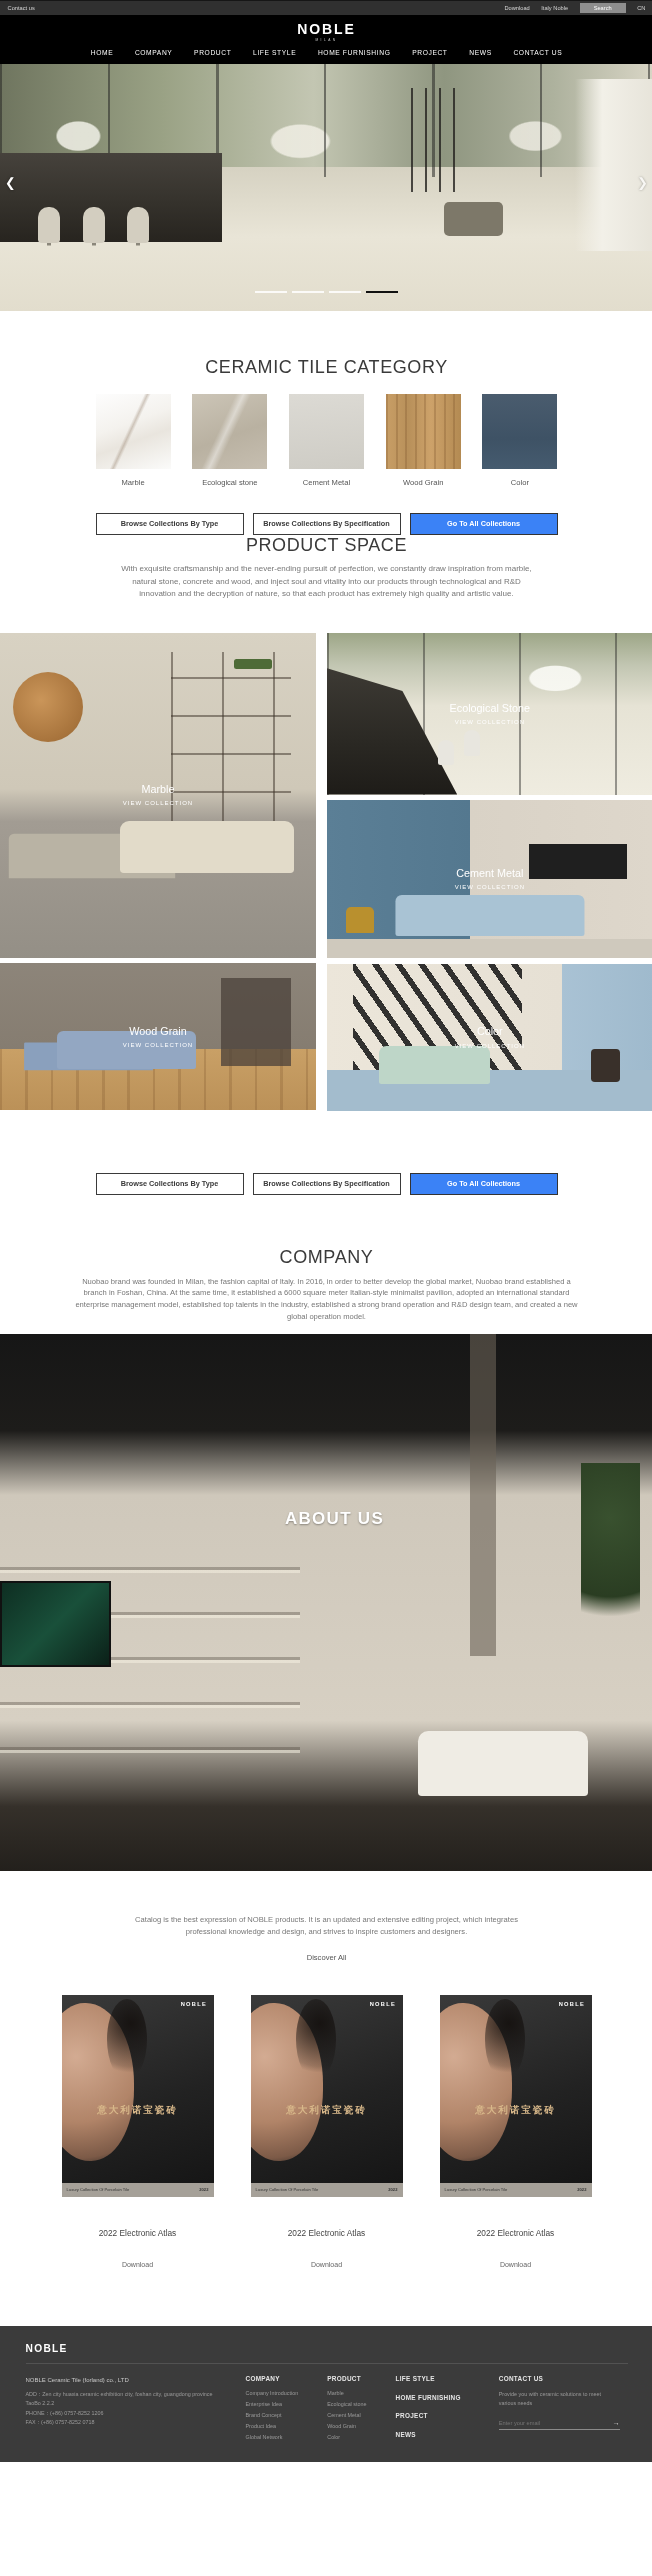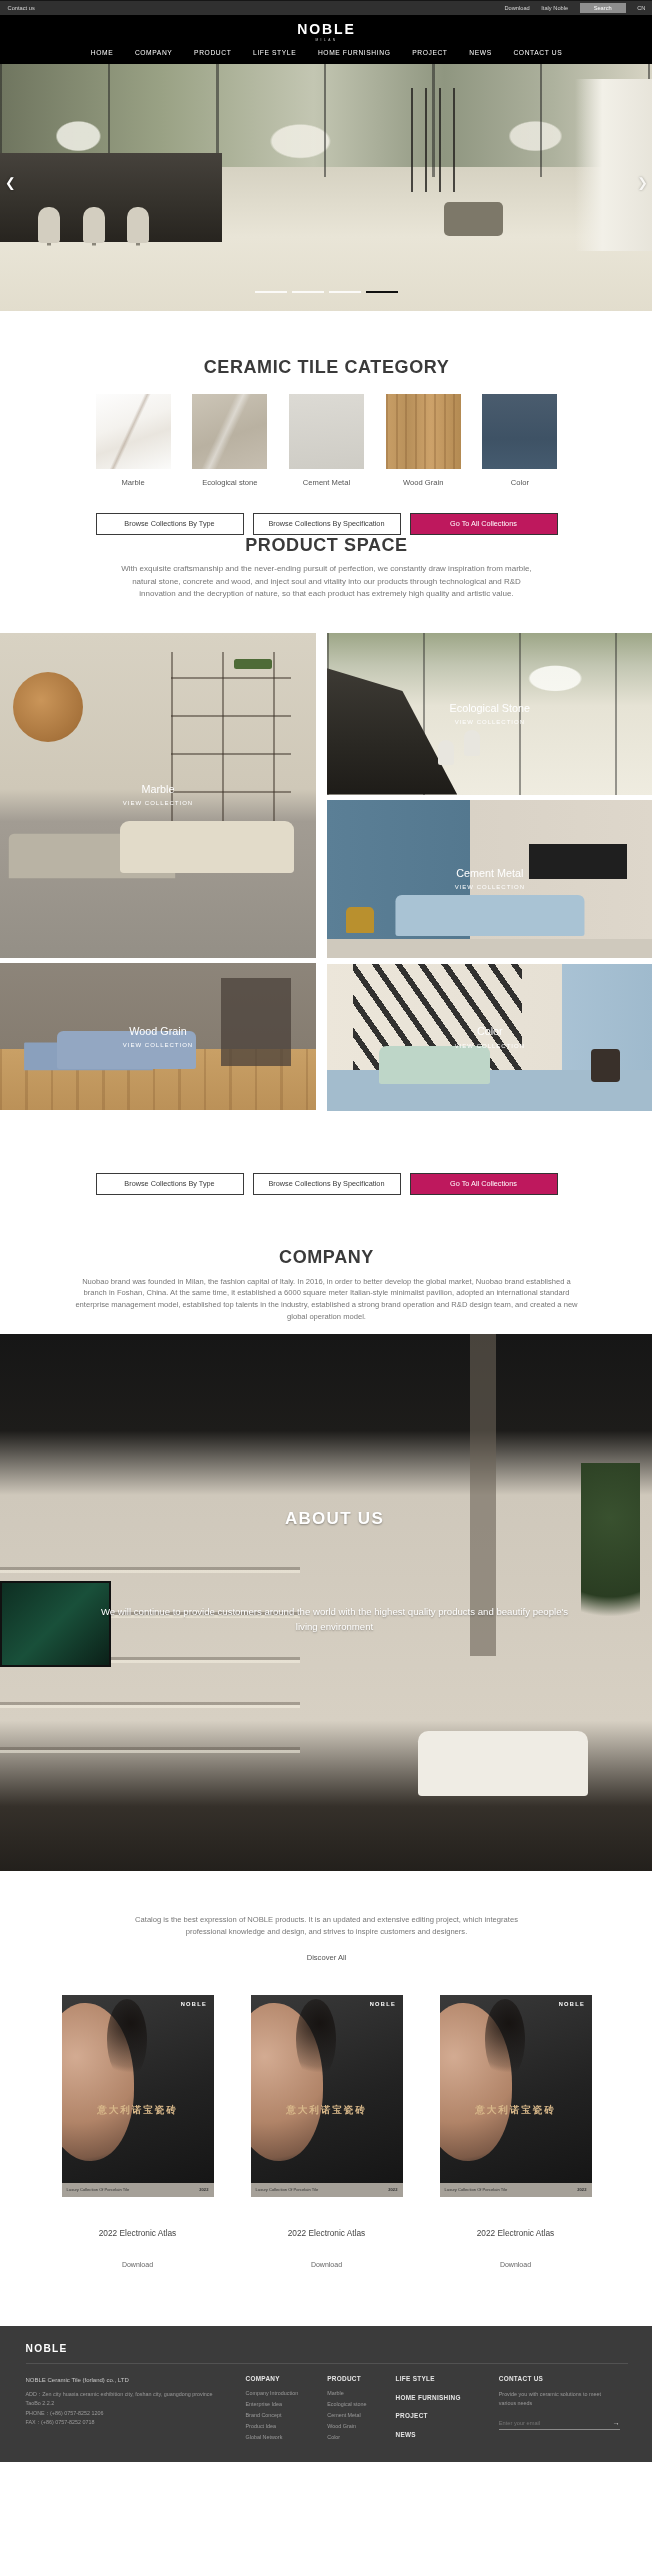--- a/index.html
+++ b/index.html
@@ -40,41 +40,41 @@
   .hero-pouf { position:absolute; left:68%; top:56%; width:59px; height:34px; background:#7d7869; border-radius:5.1px; }
   .hero-curtain { position:absolute; right:0; top:6%; width:12%; height:70%;
     background:linear-gradient(90deg, rgba(246,245,240,.0), #f2f0e8 35%, #e7e4da 100%); }
   .hero-arrow { position:absolute; top:45%; color:#fff; font-size:12.7px; text-shadow:0 0 2.5px rgba(0,0,0,.5); cursor:pointer; }
   .hero-arrow.prev { left:5.1px; } .hero-arrow.next { right:5.1px; opacity:.7; }
   .hero-dots { position:absolute; left:0; right:0; bottom:18px; display:flex; justify-content:center; gap:5.1px; }
   .hero-dots span { width:32px; height:1.9px; background:rgba(255,255,255,.85); cursor:pointer; }
   .hero-dots span.active { background:#111; }
 
   
-  .sec-title { text-align:center; font-size:18px; font-weight:bold; color:#3a3a3a; letter-spacing:0.6px; }
+  .sec-title { text-align:center; font-size:18px; font-weight:normal; color:#3a3a3a; letter-spacing:0.6px; }
   .sec-text { text-align:center; font-size:8px; color:#777; line-height:1.55; margin:7.6px auto 0; }
 
   .category { padding-top:46px; }
   .swatches { display:flex; justify-content:center; gap:21.7px; margin-top:16.6px; }
   .swatch-item { width:75px; text-align:center; }
   .swatch { width:75px; height:75px; }
   .swatch-label { font-size:7.6px; color:#555; margin-top:9px; }
   .sw-marble { background:linear-gradient(115deg, transparent 44%, rgba(150,130,110,.4) 47%, transparent 50%),
     linear-gradient(160deg,#fdfdfd 0%,#f4f2ee 40%,#e9e5de 60%,#fbfbfa 100%); }
   .sw-eco { background:linear-gradient(115deg, transparent 40%, rgba(255,255,255,.45) 47%, transparent 54%),
     linear-gradient(160deg,#ccc5b7 0%,#b9b1a1 55%,#c6beb0 100%); }
   .sw-cement { background:linear-gradient(175deg,#dcdad4 0%,#ceccc5 100%); }
   .sw-wood { background:repeating-linear-gradient(90deg, rgba(120,80,40,.28) 0 1.9px, transparent 1.9px 9.6px),
     linear-gradient(90deg,#c89e66,#b8905a 30%,#cda26a 60%,#b38a52); }
   .sw-color { background:linear-gradient(180deg,#4a5c6e 0%,#3e5265 60%,#455b6f 100%); }
 
   .btn-row { display:flex; justify-content:center; gap:9px; margin-top:25.5px; }
   .btn { width:148px; height:22px; display:flex; align-items:center; justify-content:center;
-    background:#fff; border:1.3px solid #3a3a3a; font-size:7.3px; color:#3a3a3a; cursor:pointer; }
-  .btn.dark { background:#be185d; color:#fff; border-color:#333; }
+    background:#fff; border:1.3px solid #3a3a3a; font-size:7.3px; color:#3a3a3a; cursor:pointer;font-weight:bold; }
+  .btn.dark { background:#3b82f6; color:#fff; border-color:#333; }
 
   .product-space { }
   .product-space .sec-text { max-width:421px; }
 
   .grid { display:flex; gap:10.8px; margin-top:32px; }
   .g-col { display:flex; flex-direction:column; gap:5.7px; }
   .g-col.left { width:316px; } .g-col.right { width:326px; }
   .g-item { position:relative; overflow:hidden; }
   .g-label { position:absolute; left:0; right:0; top:50%; transform:translateY(-50%); text-align:center; color:#fff; }
   .g-label .t { font-size:10.8px; }
@@ -335,21 +335,20 @@
 </div>
 
 <div class="about">
   <div class="shelves"></div>
   <div class="tv"></div>
   <div class="column"></div>
   <div class="sofa"></div>
   <div class="plant"></div>
   <div class="about-overlay">
     <div class="about-title">ABOUT US</div>
-    <p class="about-sub">We will continue to provide customers around the world with the highest quality products and beautify people's living environment</p>
   </div>
 </div>
 
 <div class="catalogue">
   <p class="sec-text">Catalog is the best expression of NOBLE products. It is an updated and extensive editing project, which integrates professional knowledge and design, and strives to inspire customers and designers.</p>
   <a href="#" class="discover">Discover All</a>
 
   <div class="covers">
     <div class="cover-card">
       <div class="cover">

